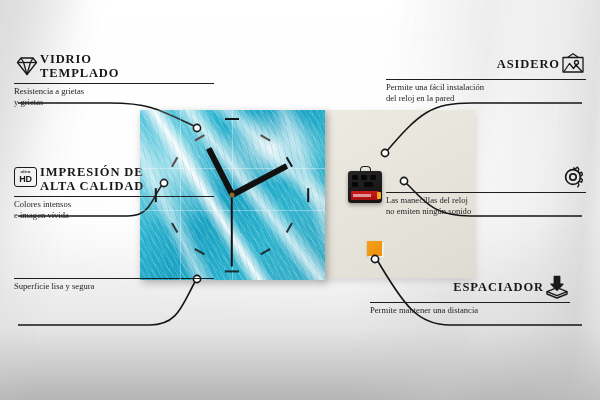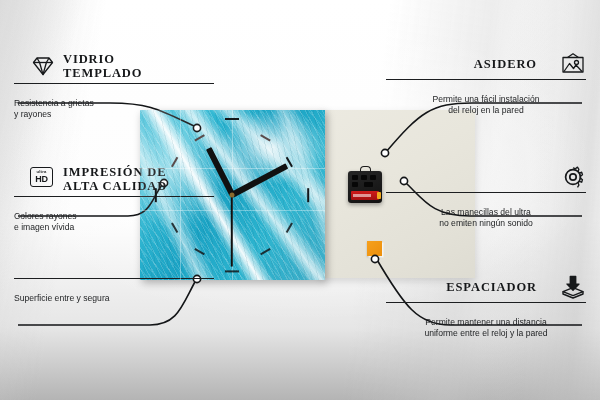--- a/index.html
+++ b/index.html
@@ -121,37 +121,37 @@
   #center-pin {
     position:absolute; width:5px; height:5px; border-radius:50%;
     background:#8a6a2c; left:92px; top:85px; transform:translate(-50%,-50%); z-index:7;
   }
 
   
   #links { position:absolute; inset:0; pointer-events:none; }
 
   
   .feat { position:absolute; width:200px; }
-  .feat-head { display:flex; align-items:center; gap:7px; }
+  .feat-head { display:flex; align-items:center; }
   .feat.left .feat-head { justify-content:flex-start; }
   .feat.right .feat-head { justify-content:flex-end; }
   .feat-title {
     font-family:"Liberation Serif", serif;
     font-weight:bold; font-size:12.5px; line-height:14px;
     letter-spacing:.9px; color:#16181a; text-transform:uppercase;
   }
   .feat.left .feat-title { text-align:left; }
   .feat.right .feat-title { text-align:center; }
   .feat-rule { height:1px; background:#1c1e20; margin-top:3px; }
   .feat-desc {
-    font-family:Liberation Sans, sans-serif;
-    font-size:8.6px; line-height:10.6px; color:#1d1f21; margin-top:14px;
-  }
-  .feat.right .feat-desc { text-align:center; }
-  .feat-icon { width:26px; height:24px; flex:0 0 26px;margin-left:16px; }
+    font-family:Liberation Serif, serif;
+    font-size:8.6px; line-height:10.6px; color:#1d1f21; margin-top:2px;
+  }
+  .feat.right .feat-desc { text-align:left; }
+  .feat-icon { width:26px; height:24px; flex:0 0 26px; }
   .feat-icon svg { display:block; width:100%; height:100%; }
 
   .hd-box {
     width:23px; height:20px; border:1.6px solid #17191b; border-radius:3px;
     display:flex; flex-direction:column; align-items:center; justify-content:center;
     line-height:1;
   }
   .hd-ultra { font-family:"Liberation Sans", sans-serif; font-size:4.2px; font-weight:bold; letter-spacing:.2px; color:#17191b; }
   .hd-main { font-family:"Liberation Sans", sans-serif; font-size:9px; font-weight:bold; letter-spacing:-.2px; color:#17191b; margin-top:.5px; }
 </style>
@@ -246,48 +246,48 @@
       </svg>
     </span>
     <span class="feat-title">
       <span>VIDRIO</span><br>
       <span>TEMPLADO</span>
     </span>
   </div>
   <div class="feat-rule"></div>
   <div class="feat-desc">
     <span>Resistencia a grietas</span><br>
-    <span>y rayones</span>
+    <span>y grietas</span>
   </div>
 </div>
 
 <div class="feat left" style="left:14px; top:165px;">
   <div class="feat-head">
     <span class="feat-icon">
       <span class="hd-box">
         <span class="hd-ultra">ultra</span>
         <span class="hd-main">HD</span>
       </span>
     </span>
     <span class="feat-title">
       <span>IMPRESIÓN DE</span><br>
       <span>ALTA CALIDAD</span>
     </span>
   </div>
   <div class="feat-rule"></div>
   <div class="feat-desc">
-    <span>Colores rayones</span><br>
+    <span>Colores intensos</span><br>
     <span>e imagen vívida</span>
   </div>
 </div>
 
 <div class="feat left" style="left:14px; top:275px;">
   <div class="feat-rule"></div>
   <div class="feat-desc">
-    <span>Superficie entre y segura</span>
+    <span>Superficie lisa y segura</span>
   </div>
 </div>
 
 <div class="feat right" style="left:386px; top:52px;">
   <div class="feat-head">
     <span class="feat-title">
       <span>ASIDERO</span><br>
     </span>
     <span class="feat-icon">
       <svg viewBox="0 0 26 24">
@@ -317,38 +317,37 @@
         <g fill="none" stroke="#17191b" stroke-width="1.7" stroke-linejoin="round">
           <path d="M13 2.5 l3.2 1 2.6-2 1.8 2.9 -1.1 3.1 1.6 1.6 3.1-1.1 1.0 3.3 -2.6 2.0 0 2.3 2.6 2.0 -1.0 3.3 -3.1-1.1 -1.6 1.6 1.1 3.1 -1.8 2.9" transform="scale(0.78) translate(3.6 1.2)"></path>
           <circle cx="13" cy="12" r="7.4"></circle>
           <circle cx="13" cy="12" r="3.2"></circle>
         </g>
       </svg>
     </span>
   </div>
   <div class="feat-rule"></div>
   <div class="feat-desc">
-    <span>Las manecillas del ultra</span><br>
+    <span>Las manecillas del reloj</span><br>
     <span>no emiten ningún sonido</span>
   </div>
 </div>
 
-<div class="feat right" style="left:386px; top:275px;">
+<div class="feat right" style="left:370px; top:275px;">
   <div class="feat-head">
     <span class="feat-title">
       <span>ESPACIADOR</span><br>
     </span>
     <span class="feat-icon">
       <svg viewBox="0 0 26 24">
         <g fill="none" stroke="#17191b" stroke-width="1.4" stroke-linejoin="round">
           <path d="M10.3 1.5 h5.4 v7.6 h3.3 L13 15.2 L7 9.1 h3.3 Z" fill="#17191b"></path>
           <path d="M13 12.6 L23 16.6 L13 20.6 L3 16.6 Z"></path>
           <path d="M3 16.6 v2.4 L13 23 L23 19 v-2.4"></path>
         </g>
       </svg>
     </span>
   </div>
   <div class="feat-rule"></div>
   <div class="feat-desc">
     <span>Permite mantener una distancia</span><br>
-    <span>uniforme entre el reloj y la pared</span>
   </div>
 </div>
 
 </body></html>

